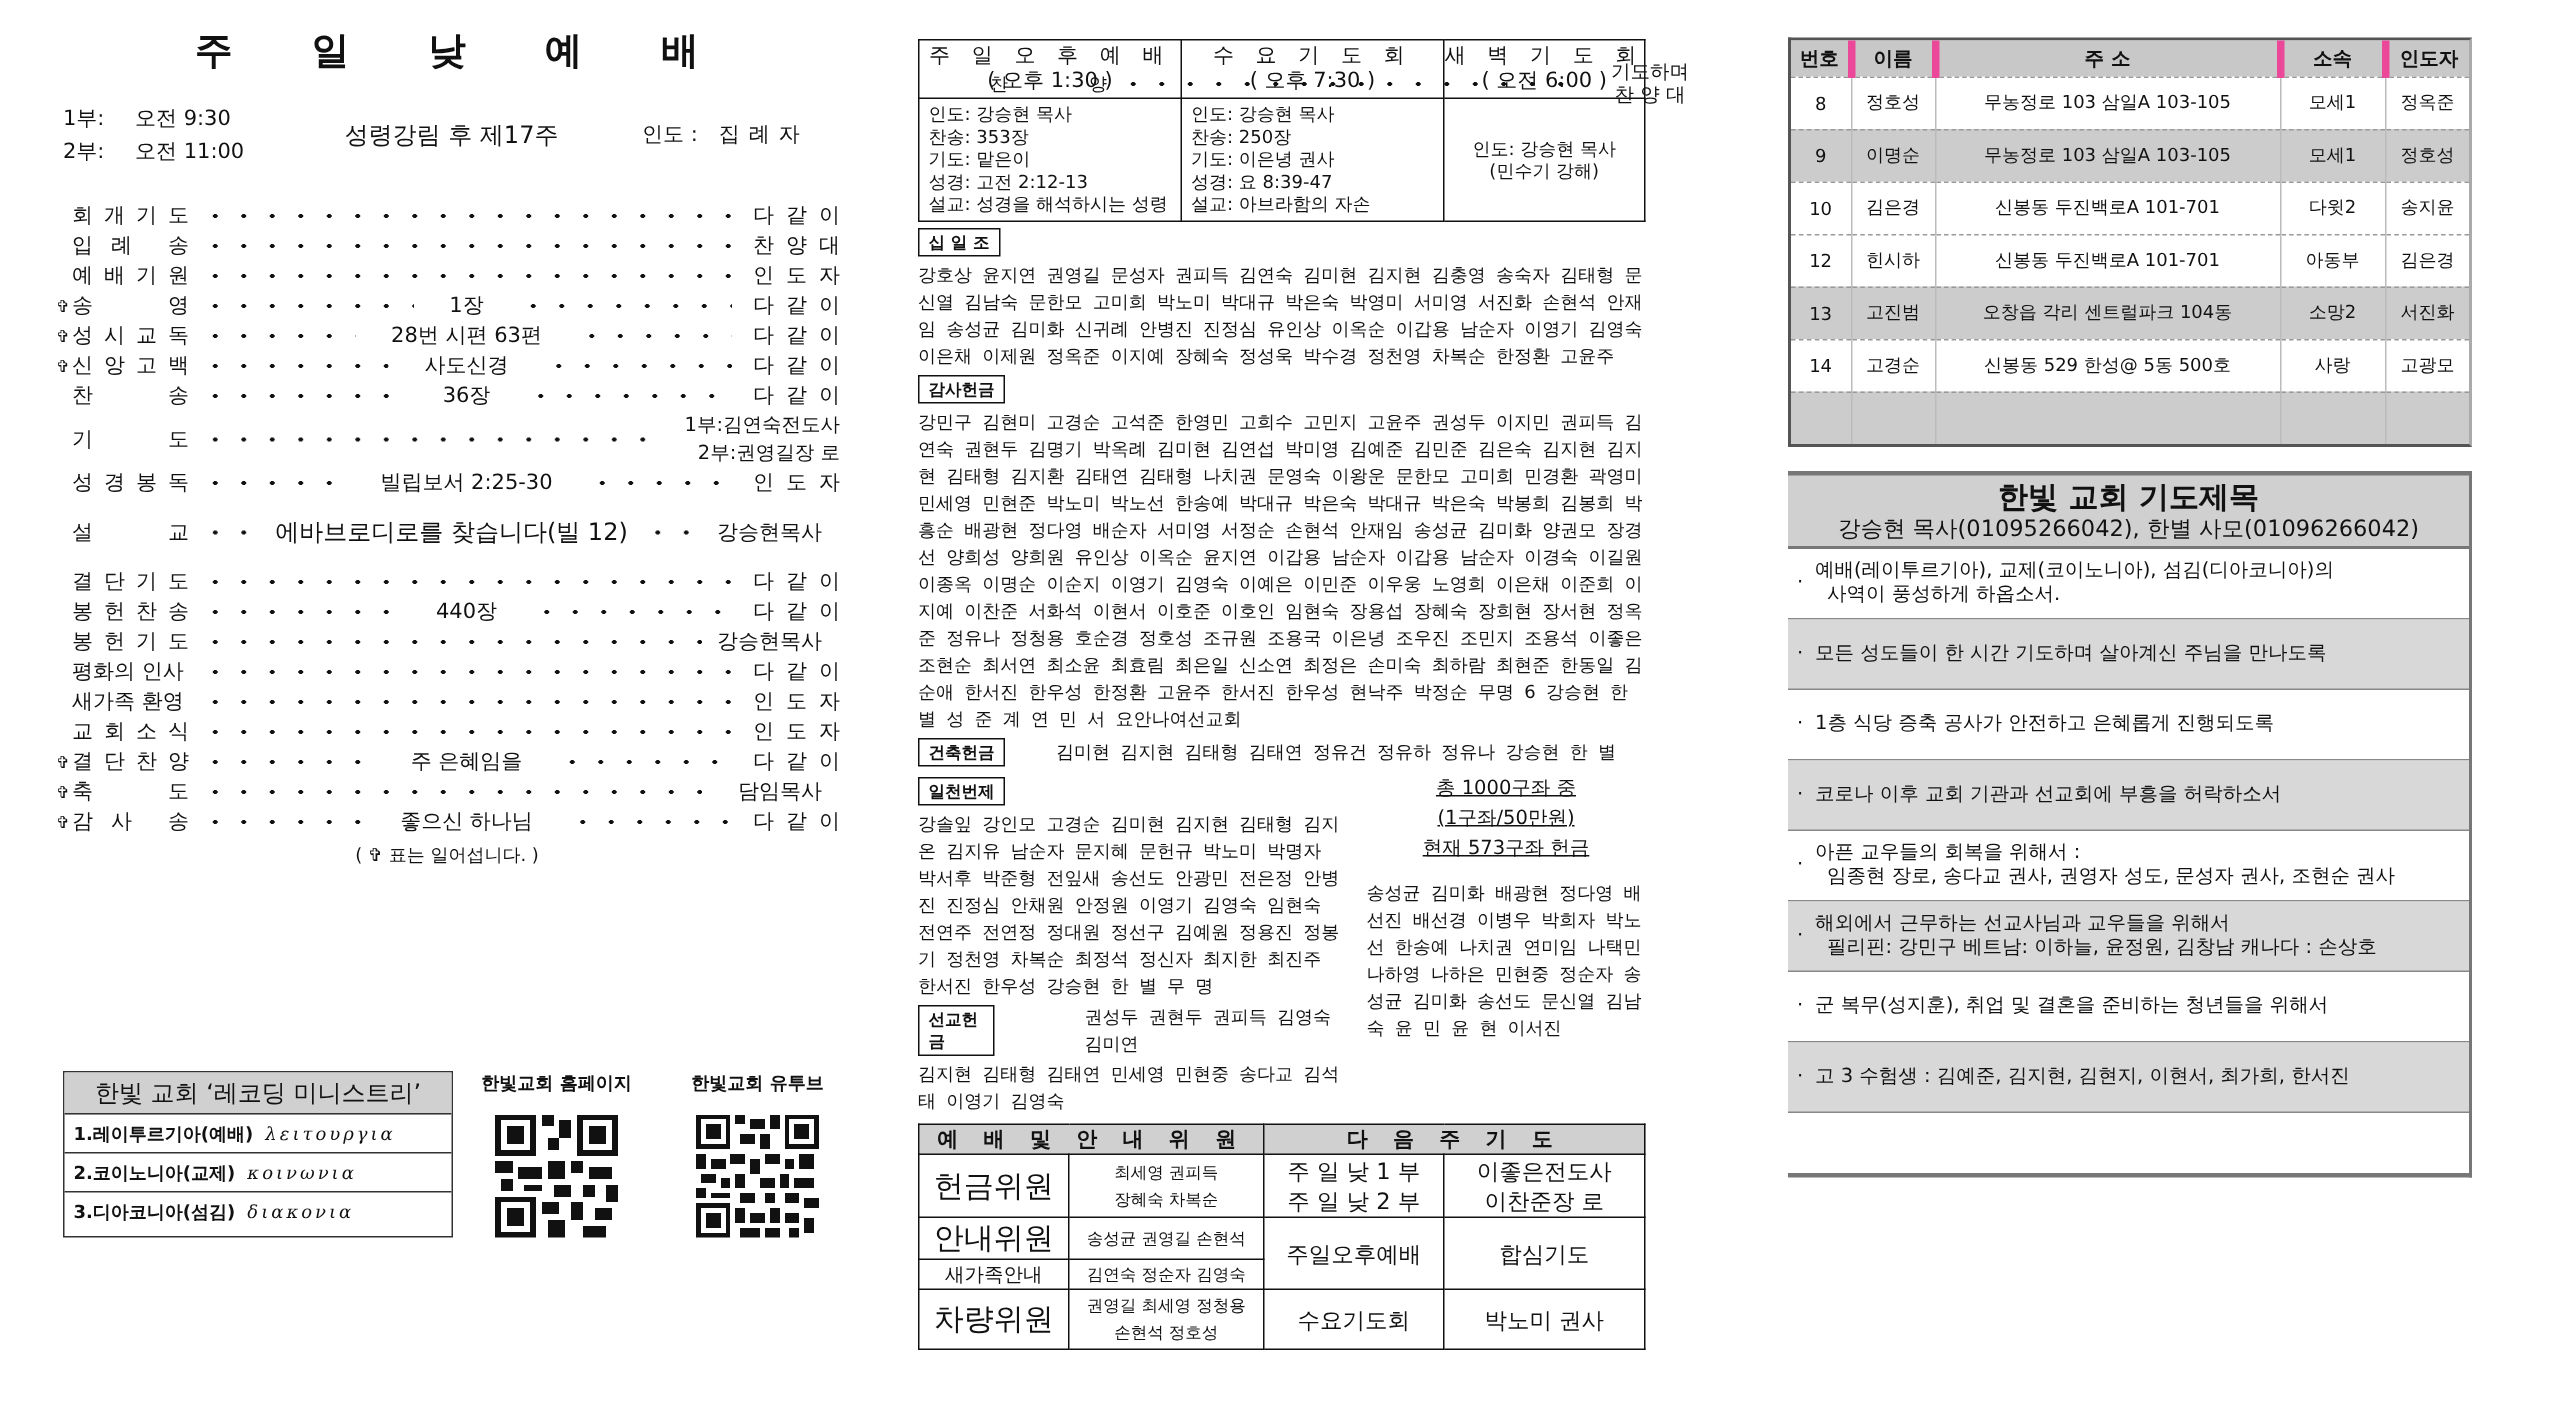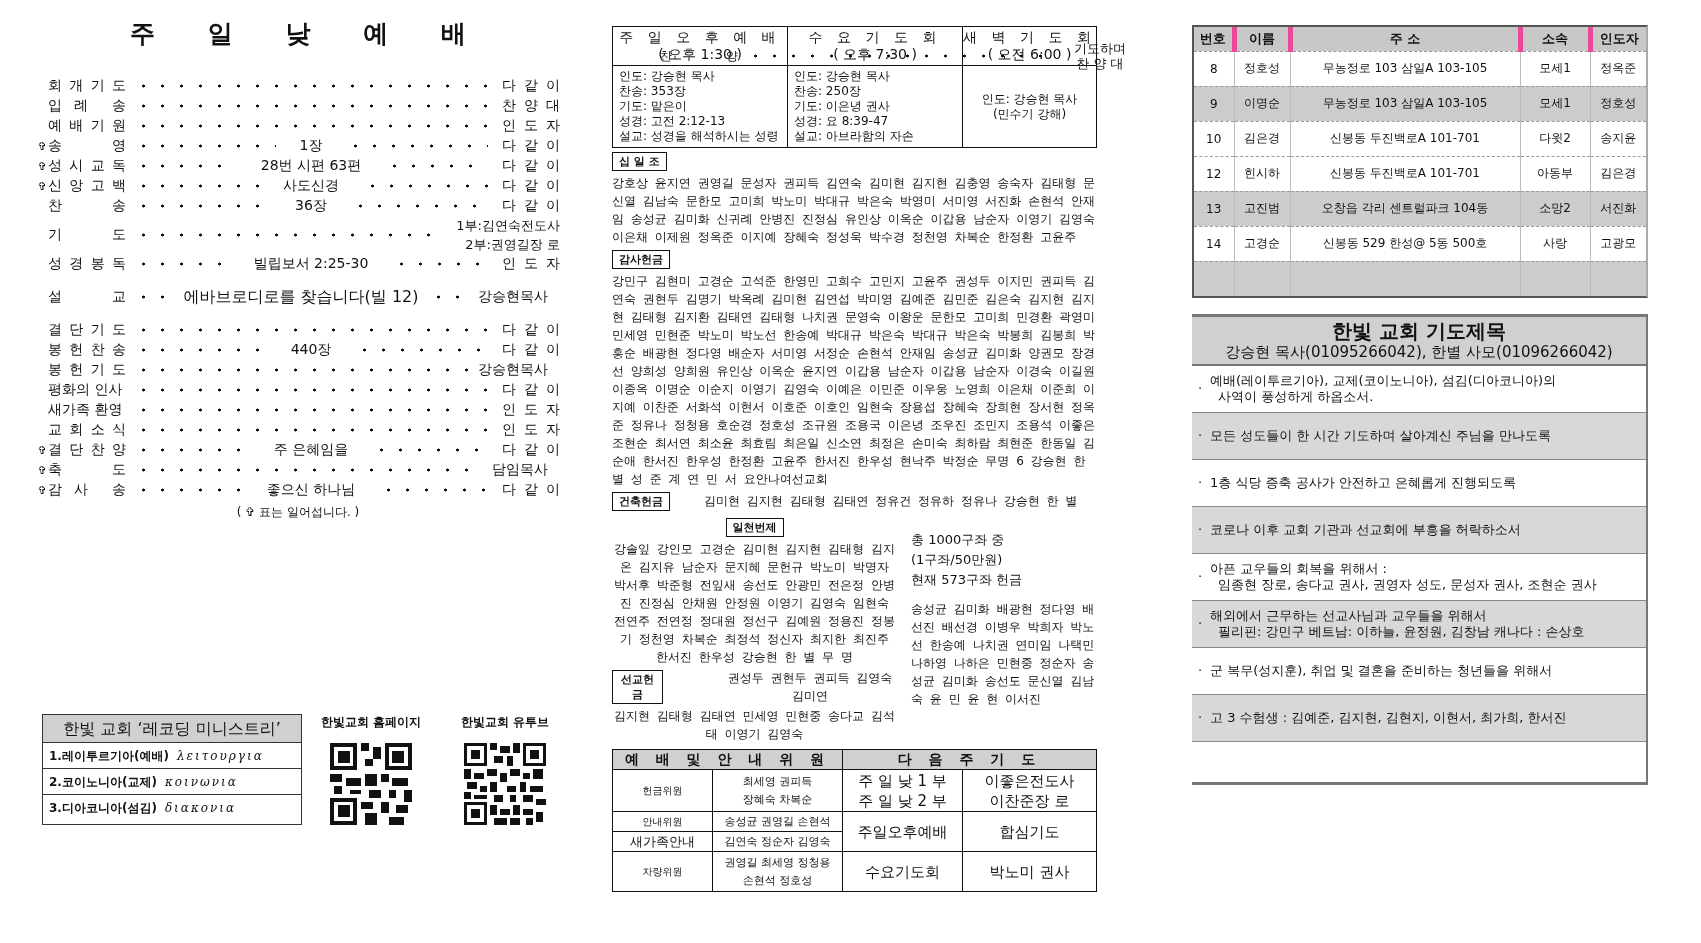--- a/index.html
+++ b/index.html
@@ -50,28 +50,28 @@
   table.svc td { border: 1px solid #111; vertical-align: middle; }
   table.svc .th { text-align: center; font-size: 14px; line-height: 17px; padding: 2px 0; }
   table.svc .th .t { letter-spacing: 5px; }
   table.svc .bd { font-size: 12px; line-height: 15px; padding: 3px 6px; vertical-align: top; }
   table.svc .bd.c { text-align: center; vertical-align: middle; }
   .tagbox { display: inline-block; border: 1px solid #111; font-size: 11px; font-weight: bold; padding: 1px 6px; margin: 4px 0 3px; }
   .names { font-size: 12px; line-height: 18px; word-spacing: 3px; }
   .bld-row { display: flex; align-items: center; gap: 20px; }
   .bld-row .names { margin-left: 14px; }
   .ilsen { display: flex; }
-  .ilsen .l { width: 285px; text-align: center; }
+  .ilsen .l { width: 285px; }
   .ilsen .r { width: 200px; padding-left: 14px; }
-  .ilsen .r .sum { text-align: left; font-size: 13px; line-height: 20px; margin-top: 16px; }
+  .ilsen .r .sum { text-align: center; font-size: 13px; line-height: 20px; margin-top: 2px; text-decoration: underline; }
   .ilsen .r .names { margin-top: 10px; }
   table.usher { width: 485px; border-collapse: collapse; margin-top: 6px; }
   table.usher td { border: 1px solid #111; text-align: center; vertical-align: middle; }
   table.usher .hd { background: #d0d0d0; font-size: 14px; font-weight: bold; letter-spacing: 6px; height: 20px; }
-  table.usher .k { font-size: 10px; font-weight: 500; }
+  table.usher .k { font-size: 20px; font-weight: 500; }
   table.usher .k.s { font-size: 13px; }
   table.usher .v { font-size: 11px; line-height: 18px; }
   table.usher .n { font-size: 15px; line-height: 20px; }
 
   
   .right { position: absolute; left: 1192px; top: 25px; width: 456px; }
   .welcome { border: 2px solid #555; border-right-color: #aaa; }
   .welcome .title { text-align: center; font-size: 19px; font-weight: bold; height: 34px; line-height: 34px; border-bottom: 2px solid #666; }
   table.fam { width: 100%; border-collapse: collapse; font-size: 12px; }
   table.fam th { background: #c8c8c8; font-size: 13px; height: 24px; border-right: 5px solid #ec4899; }
@@ -86,20 +86,30 @@
   .pi { font-size: 13px; line-height: 16px; padding: 6px 6px; border-bottom: 1px solid #888; display: flex; align-items: center; height: 47px; }
   .pi.g { background: #d8d8d8; }
   .pi .b { width: 12px; }
   .pi:last-child { border-bottom: 0; height: 40px; }
 </style>
 </head>
 <body>
 
 <div class="left">
   <div class="main-title">주 일 낮 예 배</div>
+  <div class="times-row">
+    <div class="times">
+      <div><span class="lbl">1부:</span><span>오전  9:30</span></div>
+      <div><span class="lbl">2부:</span><span>오전 11:00</span></div>
+    </div>
+    <div class="week">성령강림 후 제17주</div>
+    <div class="leader">
+      <span>인도 :</span><span class="v">집례자</span>
+    </div>
+  </div>
 
   <div class="order" id="order">
       <div class="orow">
         <span class="cross"></span>
         <span class="oname">
           <span>회</span>
           <span>개</span>
           <span>기</span>
           <span>도</span>
         </span>

